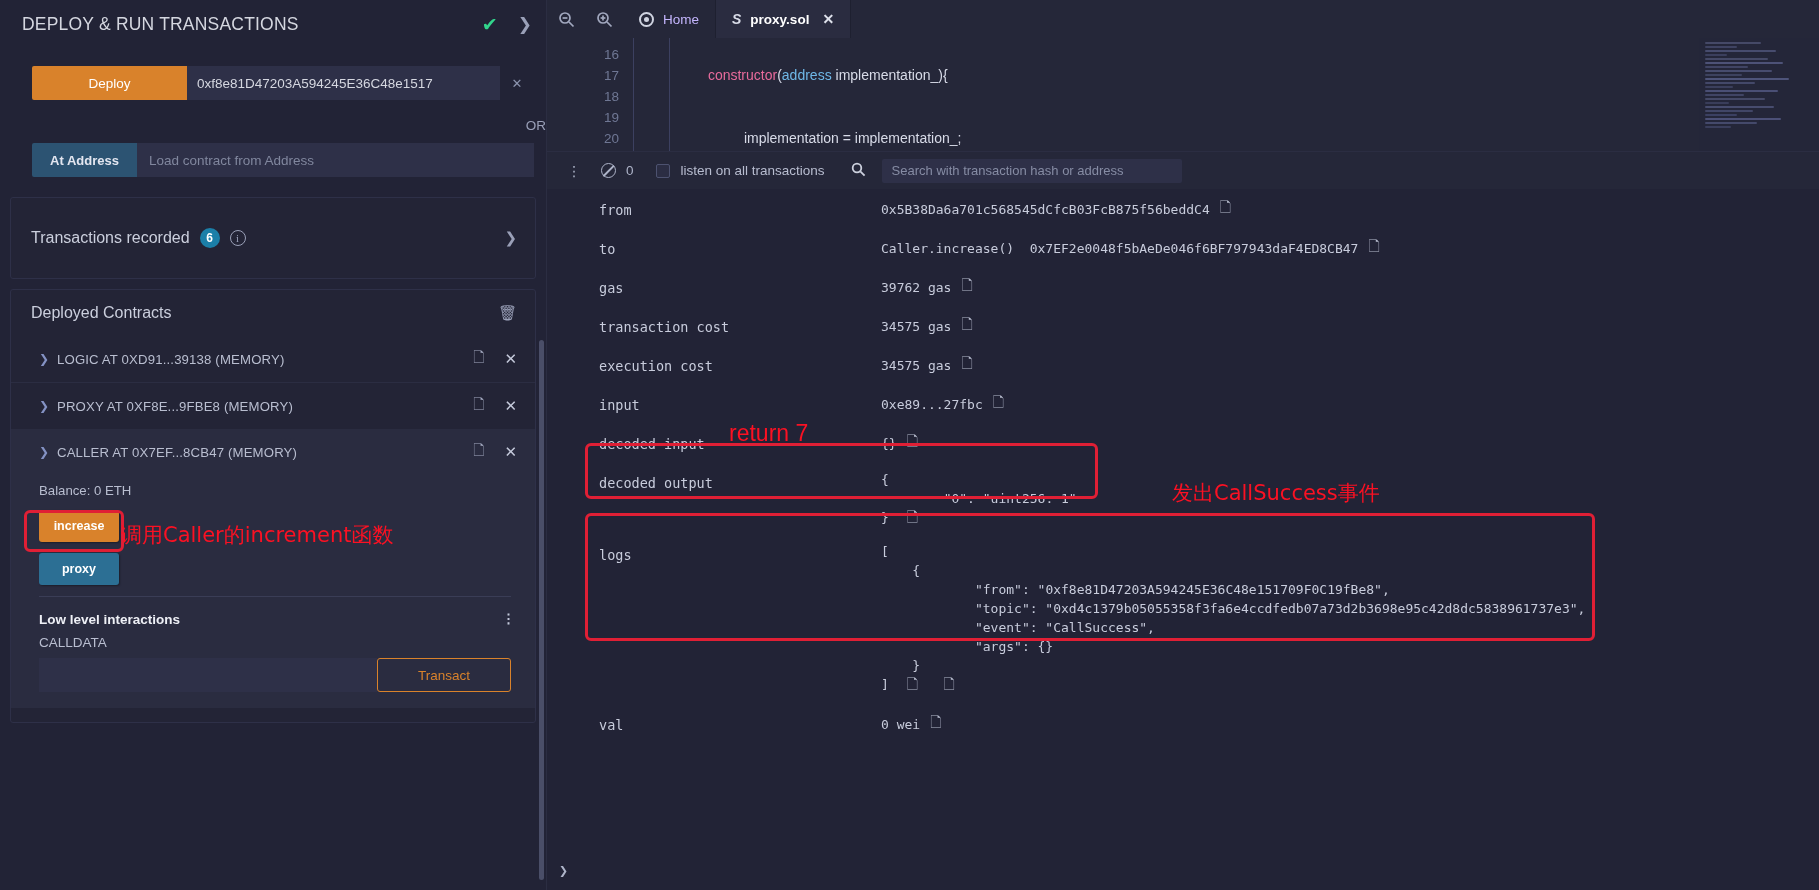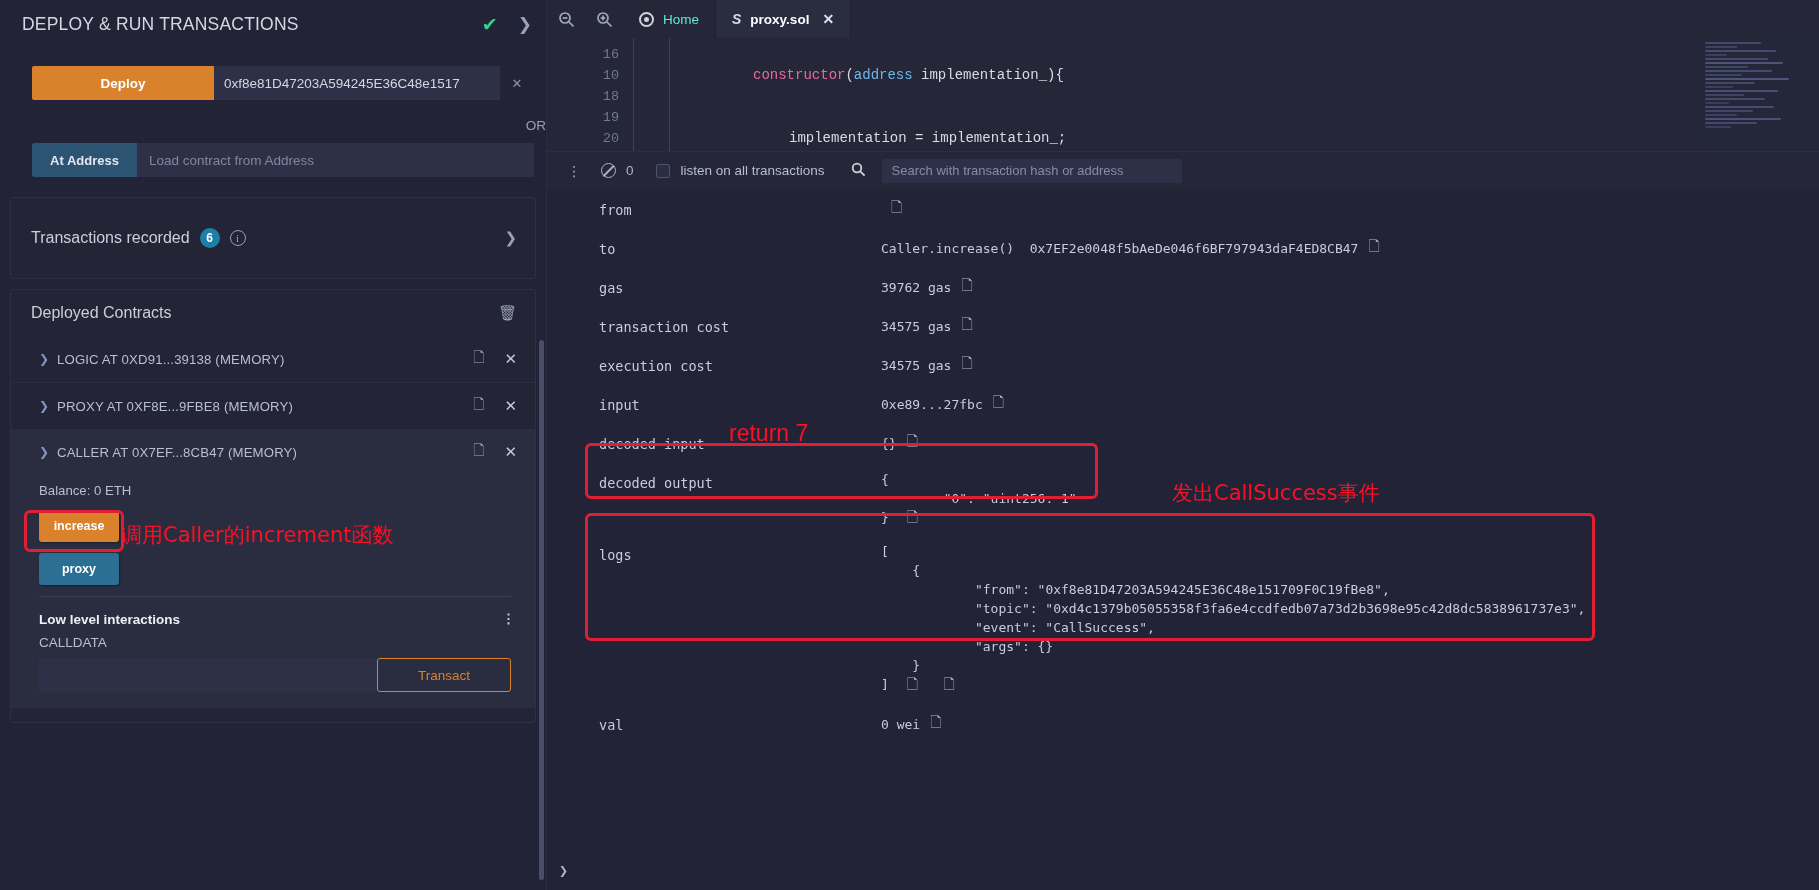--- a/index.html
+++ b/index.html
@@ -27,22 +27,22 @@
   .panel-title {
     font-size: 17.5px; letter-spacing: 0.2px;
     color: #d5d7e0; font-weight: 400; flex: 1;
     white-space: nowrap;
   }
   .check-icon { color: #32d58c; font-size: 19px; margin-right: 20px; cursor: pointer; }
   .chev-right-hdr { color: #9aa0b8; font-size: 17px; cursor: pointer; }
 
   .deploy-row { display: flex; margin: 18px 12px 0 32px; height: 34px; }
   .btn-deploy {
-    width: 182px; background: #d9822b; color: #ffffff;
-    border: none; font-size: 13.5px; font-weight: bold;
+    width: 155px; background: #d9822b; color: #ffffff;
+    border: none; font-size: 13.5px; font-weight: normal;
     font-family: "Liberation Sans", sans-serif;
     cursor: pointer; border-radius: 2px 0 0 2px;
   }
   .deploy-addr {
     flex: 1; background: #2e3048; border: none;
     color: #d5d7e0; font-size: 13.5px; padding: 0 10px;
     font-family: "Liberation Sans", sans-serif;
     outline: none; overflow: hidden; white-space: nowrap;
     display: flex; align-items: center;
   }
@@ -180,39 +180,39 @@
   }
 
   
   .tabbar { height: 38px; display: flex; align-items: stretch; background: #252739; }
   .tb-icon {
     width: 38px; display: flex; align-items: center; justify-content: center;
     color: #a2a8bf; cursor: pointer;
   }
   .tab {
     display: flex; align-items: center; padding: 0 16px; gap: 9px;
-    font-size: 13.5px; color: #5eead4; cursor: pointer;
+    font-size: 13.5px; color: #c4b5fd; cursor: pointer;
     border-right: 1px solid #1e2030;
   }
   .tab.active { background: #2a2c40; color: #ffffff; font-weight: bold; }
   .tab .tabclose { color: #dfe2ec; font-size: 14px; margin-left: 4px; }
   .home-dot {
     width: 15px; height: 15px; border-radius: 50%;
     border: 2px solid #cfd3e0; display: inline-block; position: relative;
   }
   .home-dot::after {
     content: ''; position: absolute; left: 3px; top: 3px;
     width: 5px; height: 5px; border-radius: 50%; background: #cfd3e0;
   }
   .sol-glyph { color: #d9dce8; font-size: 14px; font-weight: bold; font-style: italic; }
 
   
   .editor {
     height: 113px; background: #252739; position: relative; overflow: hidden;
-    display: flex; font-family: Liberation Mono, monospace;
+    display: flex; font-family: Liberation Sans, sans-serif;
   }
   .gutter {
     width: 86px; flex: 0 0 86px; text-align: right;
     padding-right: 14px; padding-top: 6px;
     color: #6f7794; font-size: 13.5px; line-height: 21px;
   }
   .code-area { flex: 1; padding-top: 6px; position: relative; }
   .code-line { font-size: 14px; line-height: 21px; white-space: pre; color: #d8dbe8; }
   .guide-line {
     position: absolute; left: 0; top: 0; bottom: 0; width: 1px; background: #3c4060;
@@ -385,21 +385,21 @@
       <div class="tab active">
         <span class="sol-glyph">S</span>
         <span>proxy.sol</span>
         <span class="tabclose">✕</span>
       </div>
     </div>
 
     <div class="editor">
       <div class="gutter">
         <div>16</div>
-        <div>10</div>
+        <div>17</div>
         <div>18</div>
         <div>19</div>
         <div>20</div>
       </div>
       <div class="code-area">
         <div class="guide-line" style="left:0px;"></div>
         <div class="guide-line" style="left:36px;"></div>
         <div class="code-line">
           <span style="display:inline-block;width:36px"></span><span class="k-pink">constructor</span><span class="k-plain">(</span><span class="k-blue">address</span><span class="k-plain"> implementation_){</span>
         </div>
@@ -448,20 +448,21 @@
             <line x1="9.3" y1="9.3" x2="13.6" y2="13.6"></line>
         </svg>
       </span>
       <input class="tx-search" placeholder="Search with transaction hash or address" style="">
     </div>
 
     <div class="tx-detail">
 
       <div class="tx-row">
         <div class="tx-key">from</div>
+        <div class="tx-val">0x5B38Da6a701c568545dCfcB03FcB875f56beddC4</div>
         <span class="cp">🗋</span>
       </div>
 
       <div class="tx-row">
         <div class="tx-key">to</div>
         <div class="tx-val">Caller.increase()  0x7EF2e0048f5bAeDe046f6BF797943daF4ED8CB47</div>
         <span class="cp">🗋</span>
       </div>
 
       <div class="tx-row">

